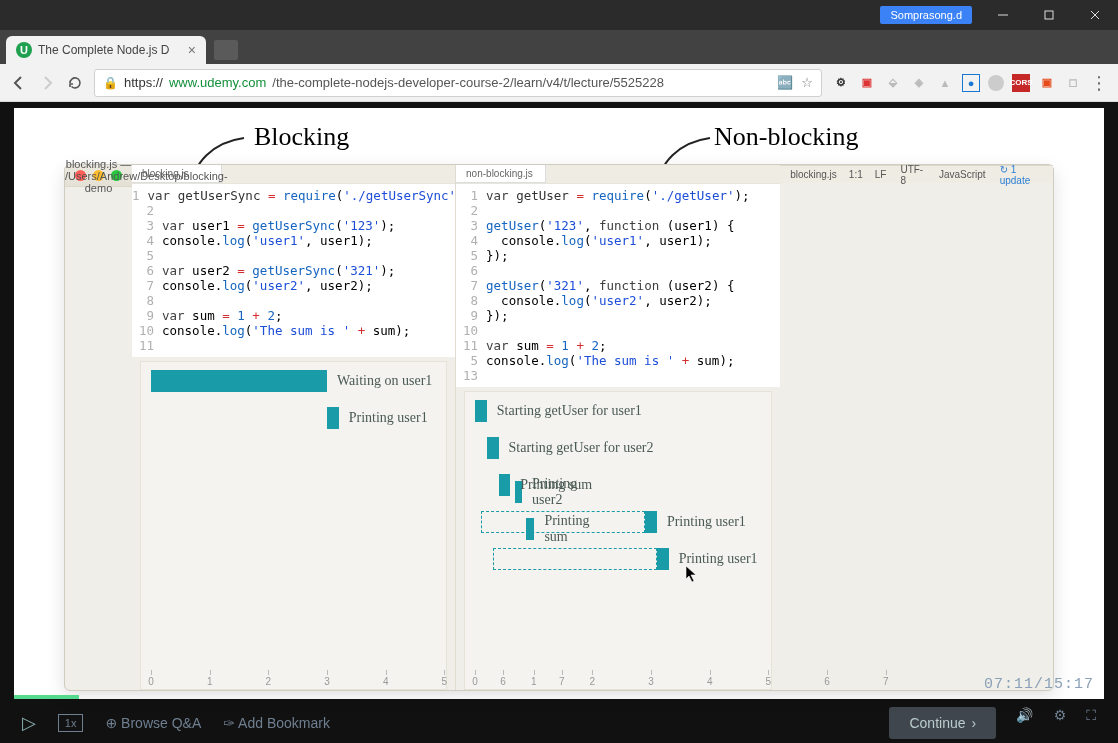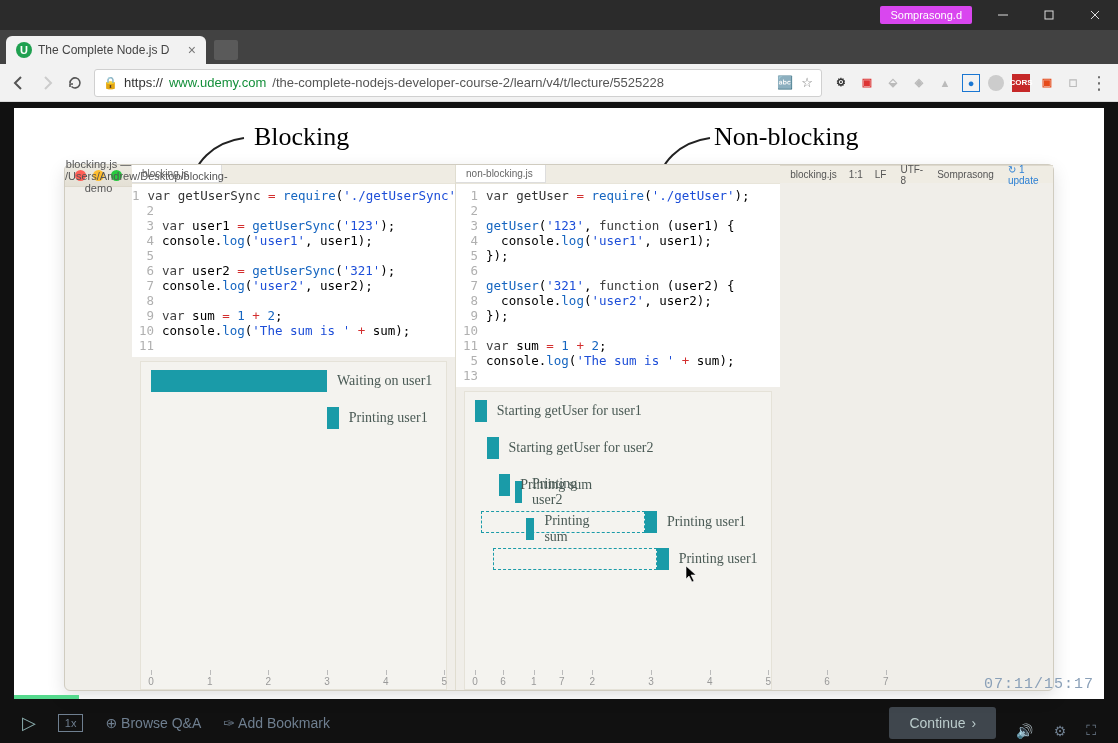--- a/index.html
+++ b/index.html
@@ -1,21 +1,21 @@
 <!DOCTYPE html>
 <html><head>
 <meta charset="utf-8">
 <style>
   * { box-sizing: border-box; margin: 0; padding: 0; }
   html, body { width: 1118px; height: 743px; overflow: hidden; font-family: "Segoe UI", Arial, sans-serif; }
 
   
   .win-titlebar { height: 30px; background:#2b2b2b; display:flex; align-items:center; color:#fff; font-size:12px; }
   .win-titlebar .spacer { flex:1; }
-  .win-user { background:#d946ef; padding:3px 10px; border-radius:2px; margin-right:8px; font-size:11px; }
+  .win-user { background:#3b82f6; padding:3px 10px; border-radius:2px; margin-right:8px; font-size:11px; }
   .win-btn { width:46px; height:30px; display:flex; align-items:center; justify-content:center; color:#ddd; }
   .win-btn svg { width:10px; height:10px; }
 
   
   .tabstrip { height:34px; background:#424242; display:flex; align-items:flex-end; padding-left:6px; }
   .tab { background:#f2f2f2; height:28px; border-top-left-radius:6px; border-top-right-radius:6px; display:flex; align-items:center; padding:0 10px; font-size:12px; color:#444; gap:6px; width:200px; }
   .tab-favicon { width:16px; height:16px; background:#1fa050; border-radius:50%; display:flex; align-items:center; justify-content:center; color:#fff; font-size:11px; font-weight:bold; }
   .tab-close { color:#777; font-size:14px; margin-left:auto; }
   .newtab { width:24px; height:20px; background:#5a5a5a; border-radius:2px; margin-left:8px; margin-bottom:4px; }
 
@@ -33,21 +33,21 @@
   .circle-gray { width:16px; height:16px; border-radius:50%; background:#ccc; }
   .menuicon { font-size:18px; color:#666; }
 
   
   .page { position:relative; background:#111; height:641px; }
   .dashboard-btn { position:absolute; right:22px; top:26px; background:rgba(166,186,206,.6); color:#eef; padding:10px 18px; border-radius:3px; font-size:14px; }
   .progress-bar { position:absolute; left:14px; bottom:44px; right:14px; height:4px; background:rgba(255,255,255,.15); }
   .progress-fill { height:100%; width:6%; background:#55d98d; }
   .time-label { position:absolute; right:24px; bottom:50px; color:#8aa0b8; font-size:15px; font-family:'Courier New',monospace; letter-spacing:1px; }
   .player-bottom { position:absolute; left:0; right:0; bottom:0; height:40px; display:flex; align-items:center; gap:22px; color:#6f7f90; padding:0 22px; font-size:14px; }
-  .player-bottom .right { margin-left:auto; display:flex; align-items:flex-end; gap:20px;padding-left:28px; }
+  .player-bottom .right { margin-left:auto; display:flex; align-items:flex-start; gap:20px;padding-left:28px; }
   .continue { background:rgba(150,170,190,.35); padding:8px 20px; border-radius:3px; color:#bcc; display:flex; align-items:center; gap:6px; }
 
   
   .slide { position:absolute; left:14px; top:6px; right:14px; bottom:44px; background:#fff; }
   .hand { font-family:"Segoe Script","Bradley Hand","Comic Sans MS",cursive; }
   .titles { position:relative; height:62px; }
   .title-b { position:absolute; left:240px; top:14px; font-size:26px; }
   .title-nb { position:absolute; left:700px; top:14px; font-size:26px; }
   .arrow { position:absolute; }
 
@@ -381,21 +381,21 @@
           </div>
         </div>
       </div>
 
       <div class="status">
         <span>blocking.js</span>
         <span>1:1</span>
         <div class="right">
           <span>LF</span>
           <span>UTF-8</span>
-          <span>Somprasong</span>
+          <span>JavaScript</span>
           <span class="upd">↻ <span>1 update</span></span>
         </div>
       </div>
     </div>
   </div>
 
   <div class="time-label">07:11/15:17</div>
   <div class="progress-bar">
       <div class="progress-fill"></div>
     </div>

